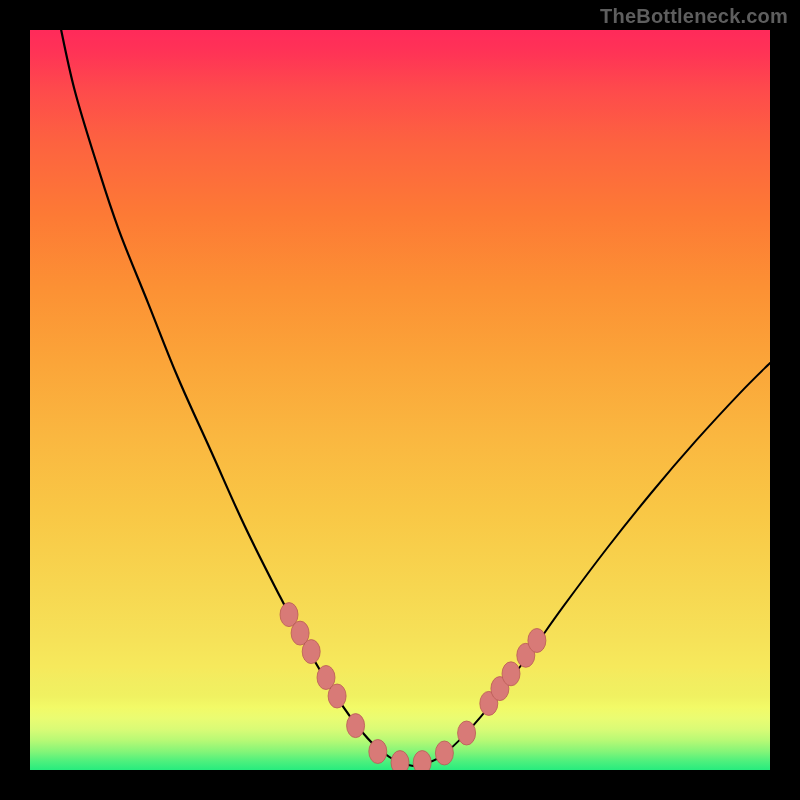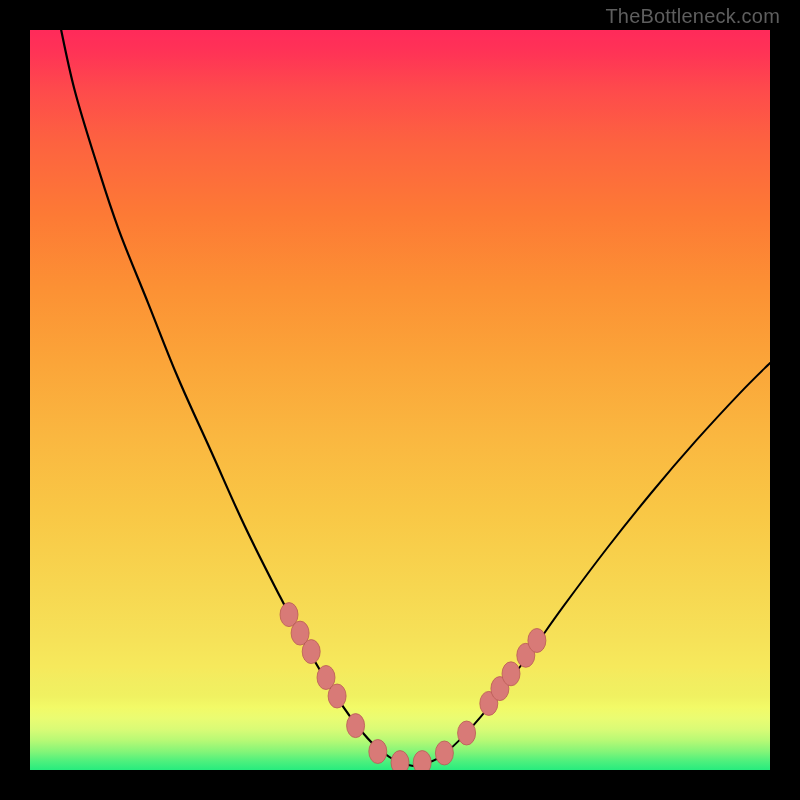--- a/index.html
+++ b/index.html
@@ -44,24 +44,24 @@
       #fd7a35 75%,
       #fd6240 85%,
       #fe4a4c 92%,
       #ff3356 97%,
       #ff2a5a 100%
     );
   }
   .watermark {
     position: absolute;
     top: 5px;
-    right: 20px;
+    right: 12px;
     color: #5e5e5e;
     font-size: 20px;
-    font-weight: 400;
+    font-weight: 700;
     letter-spacing: 0.2px;
   }
   svg.curve-layer {
     position: absolute;
     left: 0;
     top: 0;
     width: 740px;
     height: 740px;
   }
 </style>

